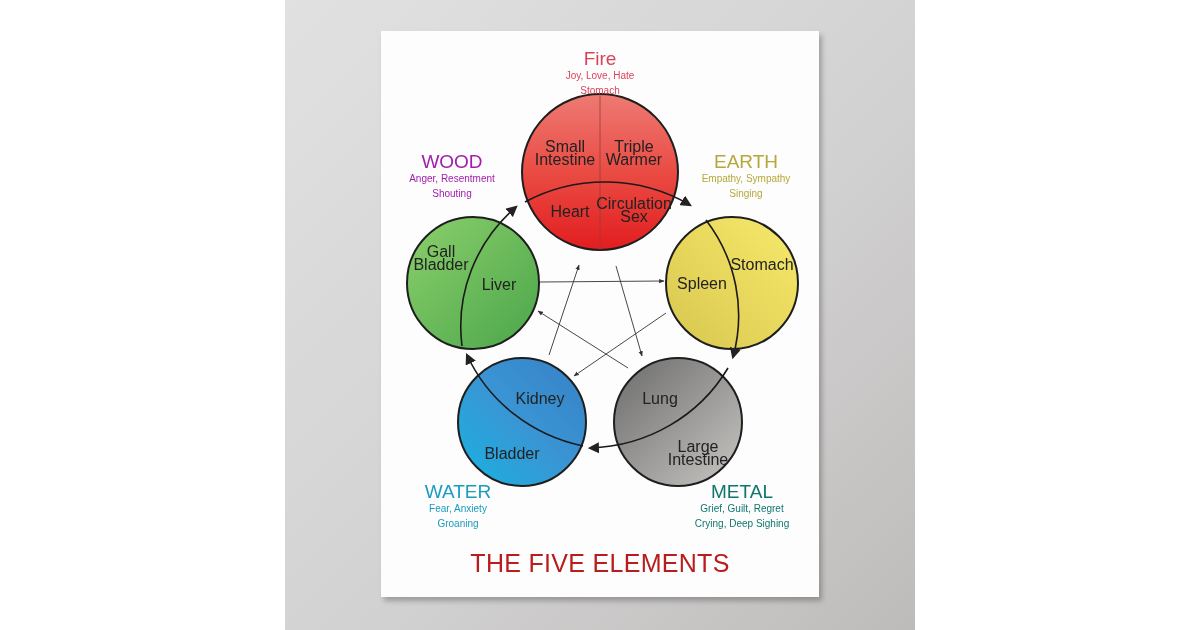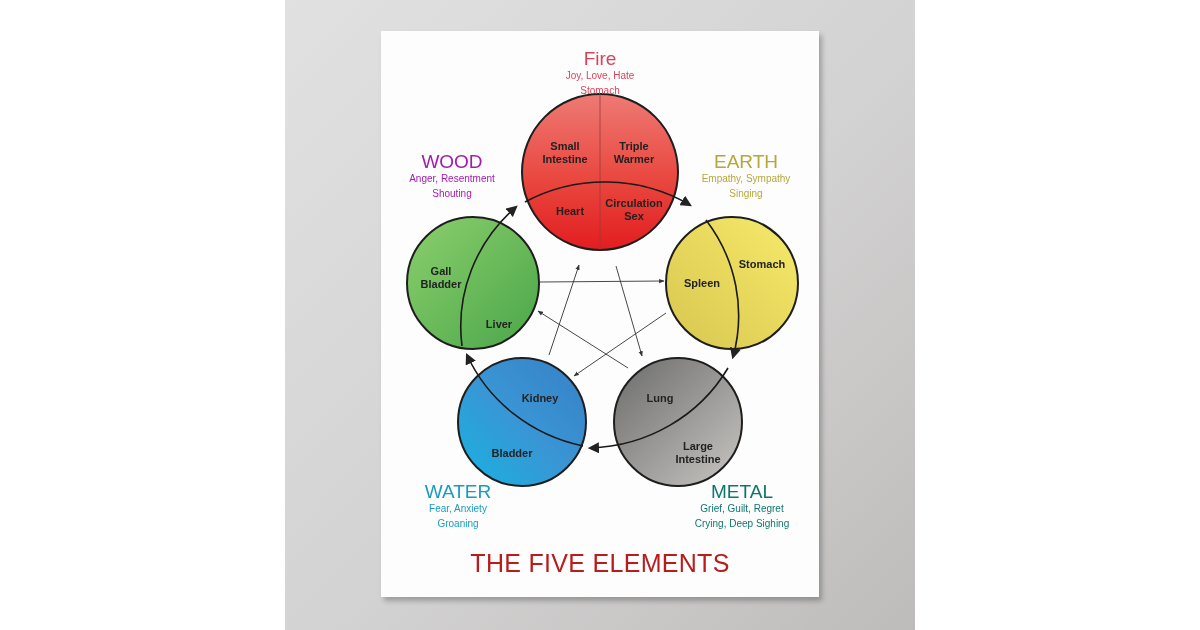--- a/index.html
+++ b/index.html
@@ -3,21 +3,21 @@
 <meta charset="utf-8">
 <style>
   html,body{margin:0;padding:0;}
   body{width:1200px;height:630px;background:#ffffff;position:relative;overflow:hidden;font-family:"Liberation Sans",sans-serif;}
   .wall{position:absolute;left:285px;top:0;width:630px;height:630px;background:linear-gradient(135deg,#e2e1e2 0%,#d3d2d2 55%,#bebcbb 100%);}
   .poster{position:absolute;left:381px;top:31px;width:438px;height:566px;background:#fdfdfd;box-shadow:3px 4px 5px rgba(0,0,0,0.25);}
   svg{position:absolute;left:0;top:0;}
   .lbl{position:absolute;text-align:center;transform:translateX(-50%);white-space:nowrap;line-height:15px;}
   .name{font-size:19px;line-height:19px;}
   .sub{font-size:10px;text-align:center;}
-  .organ{position:absolute;transform:translate(-50%,-50%);text-align:center;font-size:11px;line-height:13px;color:#222;white-space:nowrap;font-weight:bold;}
+  .organ{position:absolute;transform:translate(-50%,-50%);text-align:center;font-size:16px;line-height:13px;color:#222;white-space:nowrap;}
   .title{position:absolute;left:600px;top:549px;transform:translateX(-50%);font-size:25px;color:#b91c1c;letter-spacing:0.3px;white-space:nowrap;}
 </style>
 </head>
 <body>
 
 <div class="wall"></div>
 <div class="poster"></div>
 
 <svg width="1200" height="630" viewBox="0 0 1200 630">
   <defs>
@@ -107,25 +107,25 @@
 </div>
 <div class="organ" style="left:634px;top:153px;">
   <div>Triple</div>
   <div>Warmer</div>
 </div>
 <div class="organ" style="left:570px;top:211px;text-align:center;">Heart</div>
 <div class="organ" style="left:634px;top:210px;">
   <div>Circulation</div>
   <div>Sex</div>
 </div>
-<div class="organ" style="left:441px;top:278px;">
+<div class="organ" style="left:441px;top:258px;">
   <div>Gall</div>
   <div>Bladder</div>
 </div>
-<div class="organ" style="left:499px;top:284px;margin-top:40px;">Liver</div>
+<div class="organ" style="left:499px;top:284px;">Liver</div>
 <div class="organ" style="left:702px;top:283px;">Spleen</div>
 <div class="organ" style="left:762px;top:264px;">Stomach</div>
 <div class="organ" style="left:540px;top:398px;">Kidney</div>
 <div class="organ" style="left:512px;top:453px;">Bladder</div>
 <div class="organ" style="left:660px;top:398px;">Lung</div>
 <div class="organ" style="left:698px;top:453px;">
   <div>Large</div>
   <div>Intestine</div>
 </div>
 

